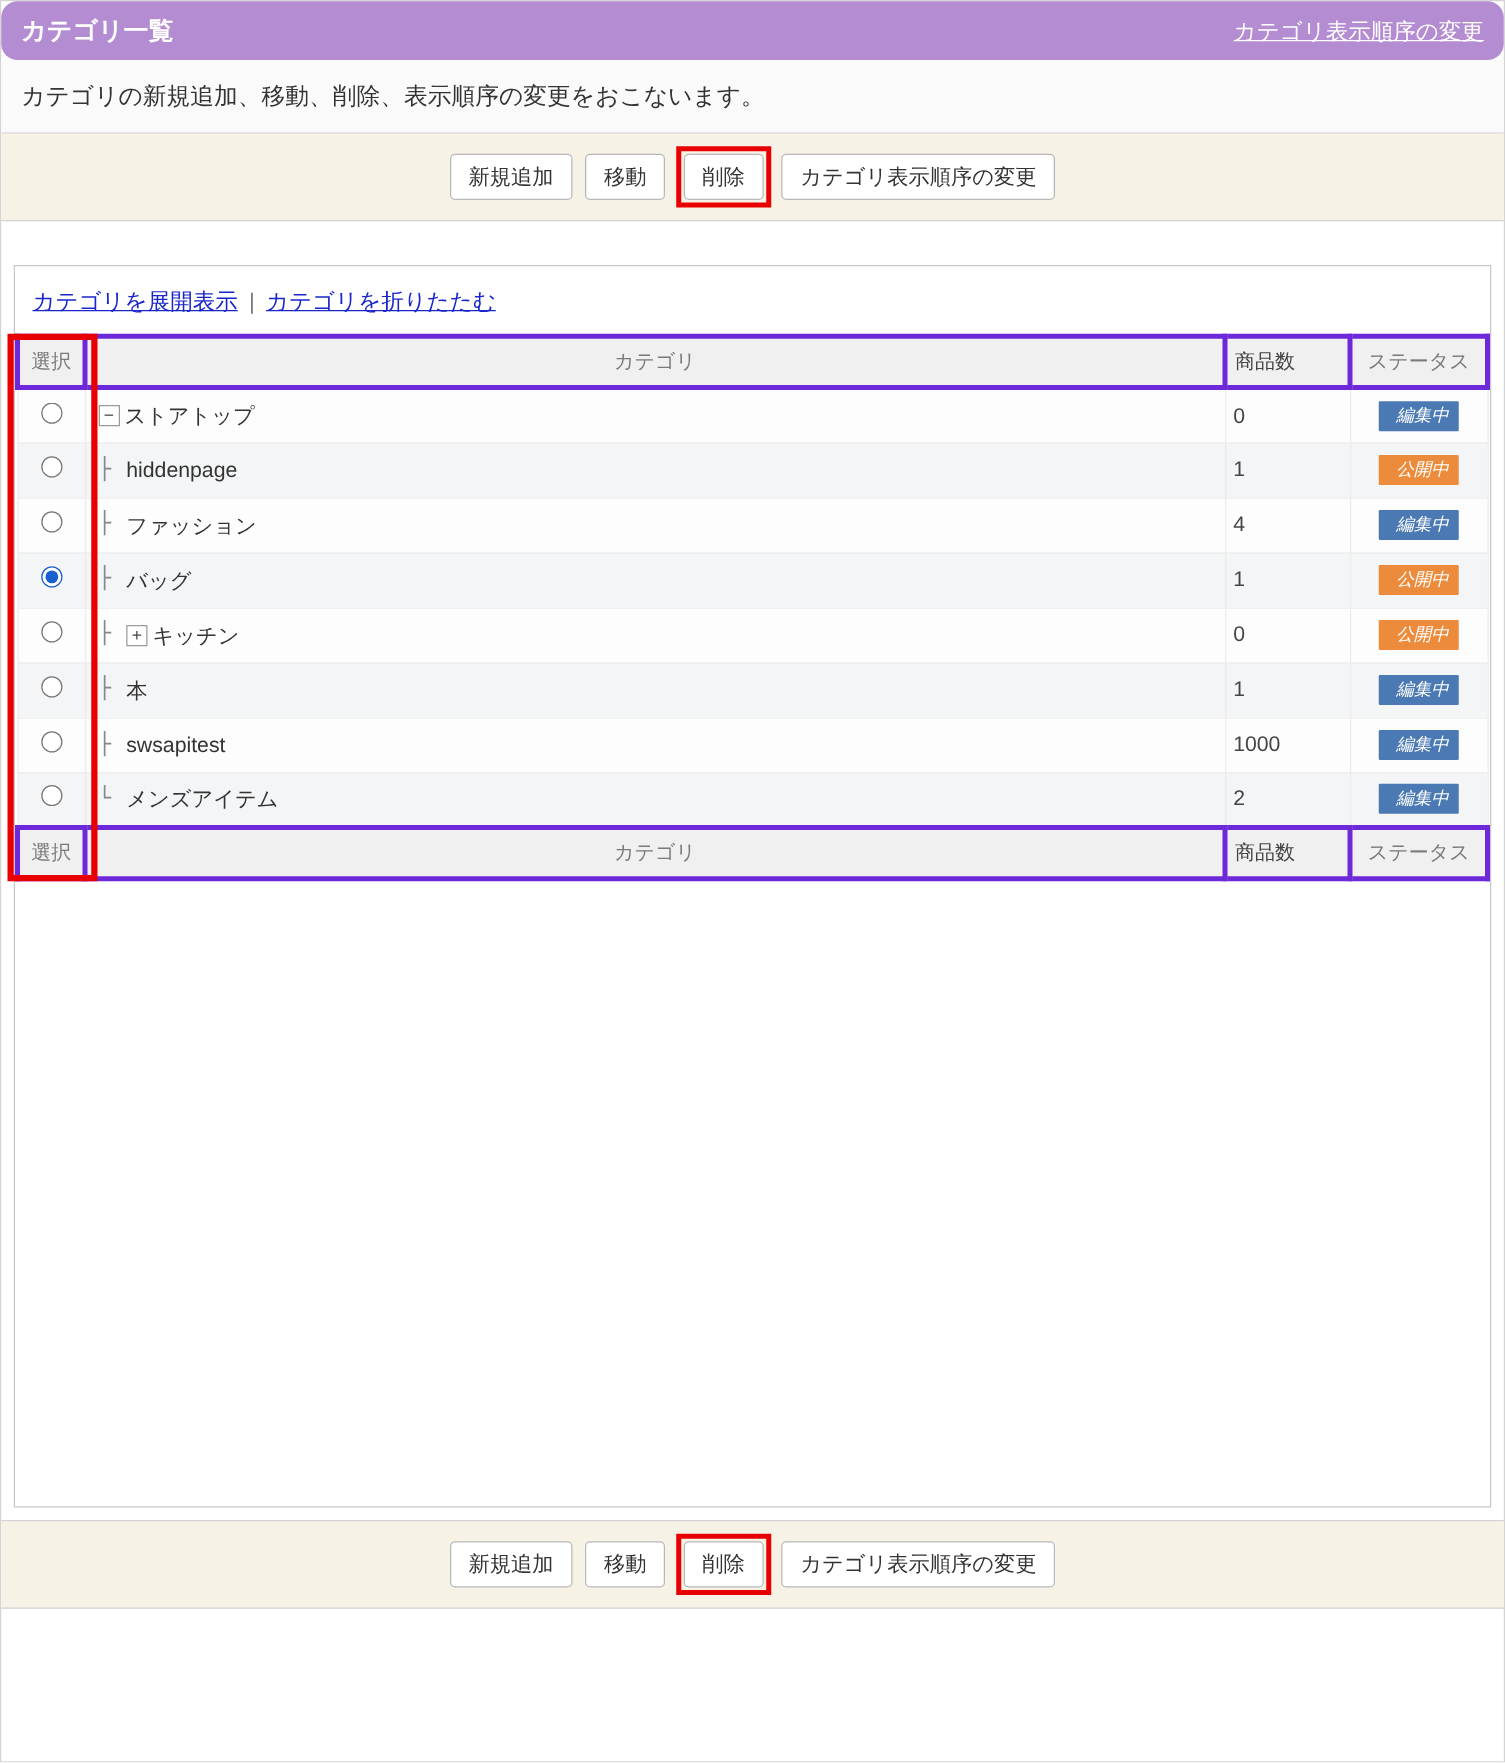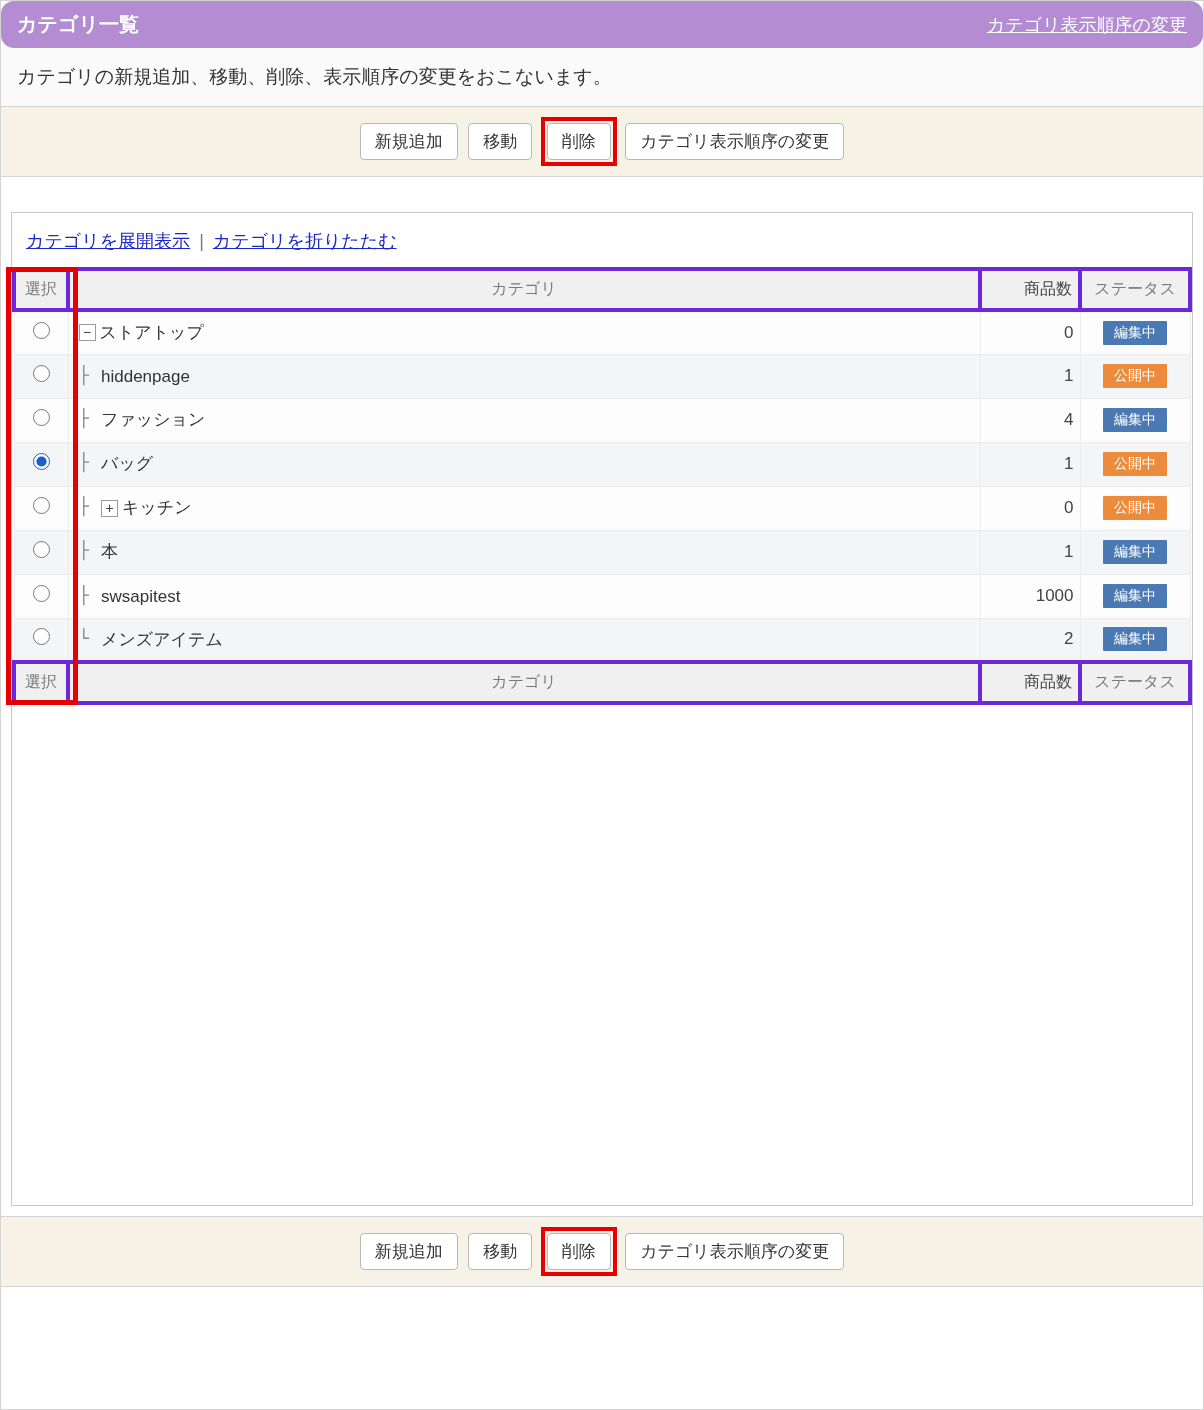--- a/index.html
+++ b/index.html
@@ -122,21 +122,21 @@
     border: 1px solid #ececec;
     padding: 8px 6px;
     vertical-align: middle;
     height: 44px;
   }
   tbody tr:nth-child(odd) td { background: #fdfdfd; }
   tbody tr:nth-child(even) td { background: #f4f5f6; }
   tfoot th { background: #f0f0f0; }
   .col-select { width: 54px; text-align: center; }
   .col-cat { text-align: left; padding-left: 10px; }
-  .col-count { width: 100px; text-align: right; color: #444; }
+  .col-count { width: 100px; text-align: left; color: #444; }
   .col-status { width: 110px; text-align: center; }
   .radio { width: 17px; height: 17px; cursor: pointer; accent-color: #1a5fd0;}
   .tree-icon {
     display: inline-block;
     width: 17px;
     height: 17px;
     border: 1px solid #9b9b9b;
     background: #fff;
     text-align: center;
     line-height: 14px;
@@ -150,22 +150,23 @@
     font-family: monospace;
     margin-right: 2px;
   }
   .cat-name { vertical-align: middle; }
   .badge {
     display: inline-block;
     min-width: 64px;
     padding: 3px 8px;
     font-size: 14px;
     color: #fff;
-    text-align: center;
+    text-align: right;
     border-radius: 1px;
+    font-style: italic;
   }
   .badge-editing { background: #4a79b3; }
   .badge-public  { background: #ec8b3b; }
   .spacer { height: 500px; }
 </style>
 </head>
 <body>
 
 <div class="outer">
 

